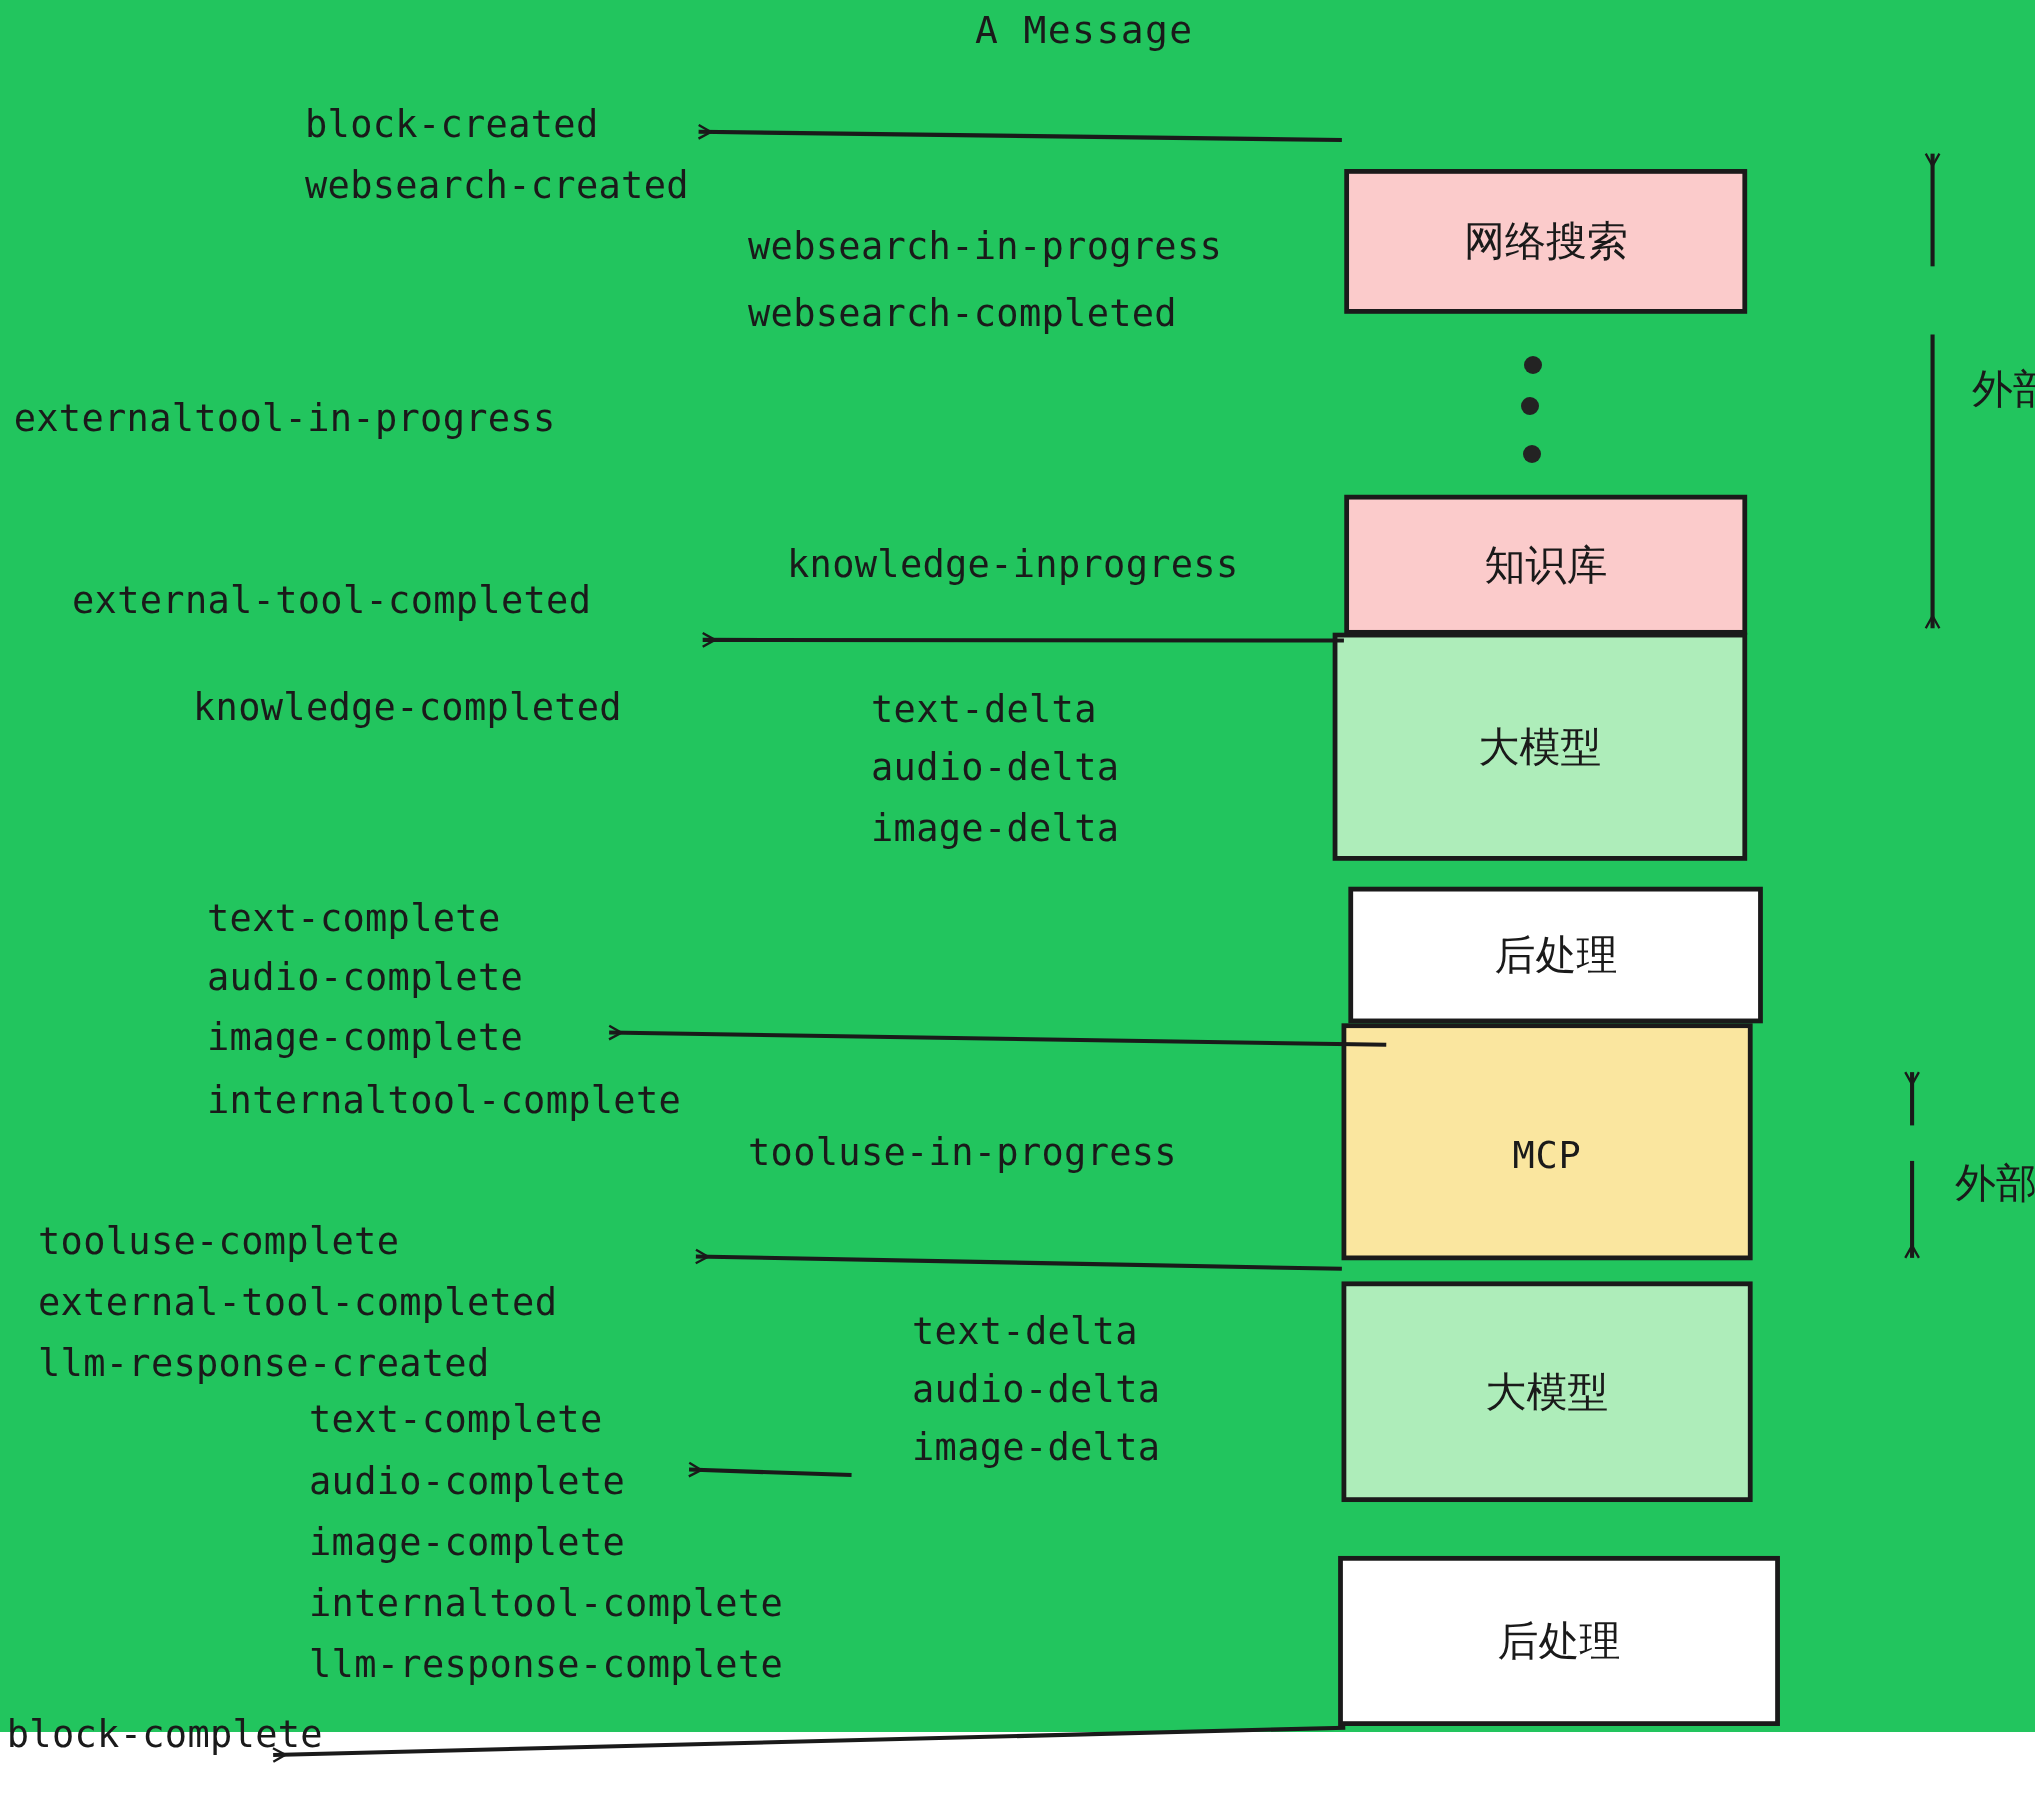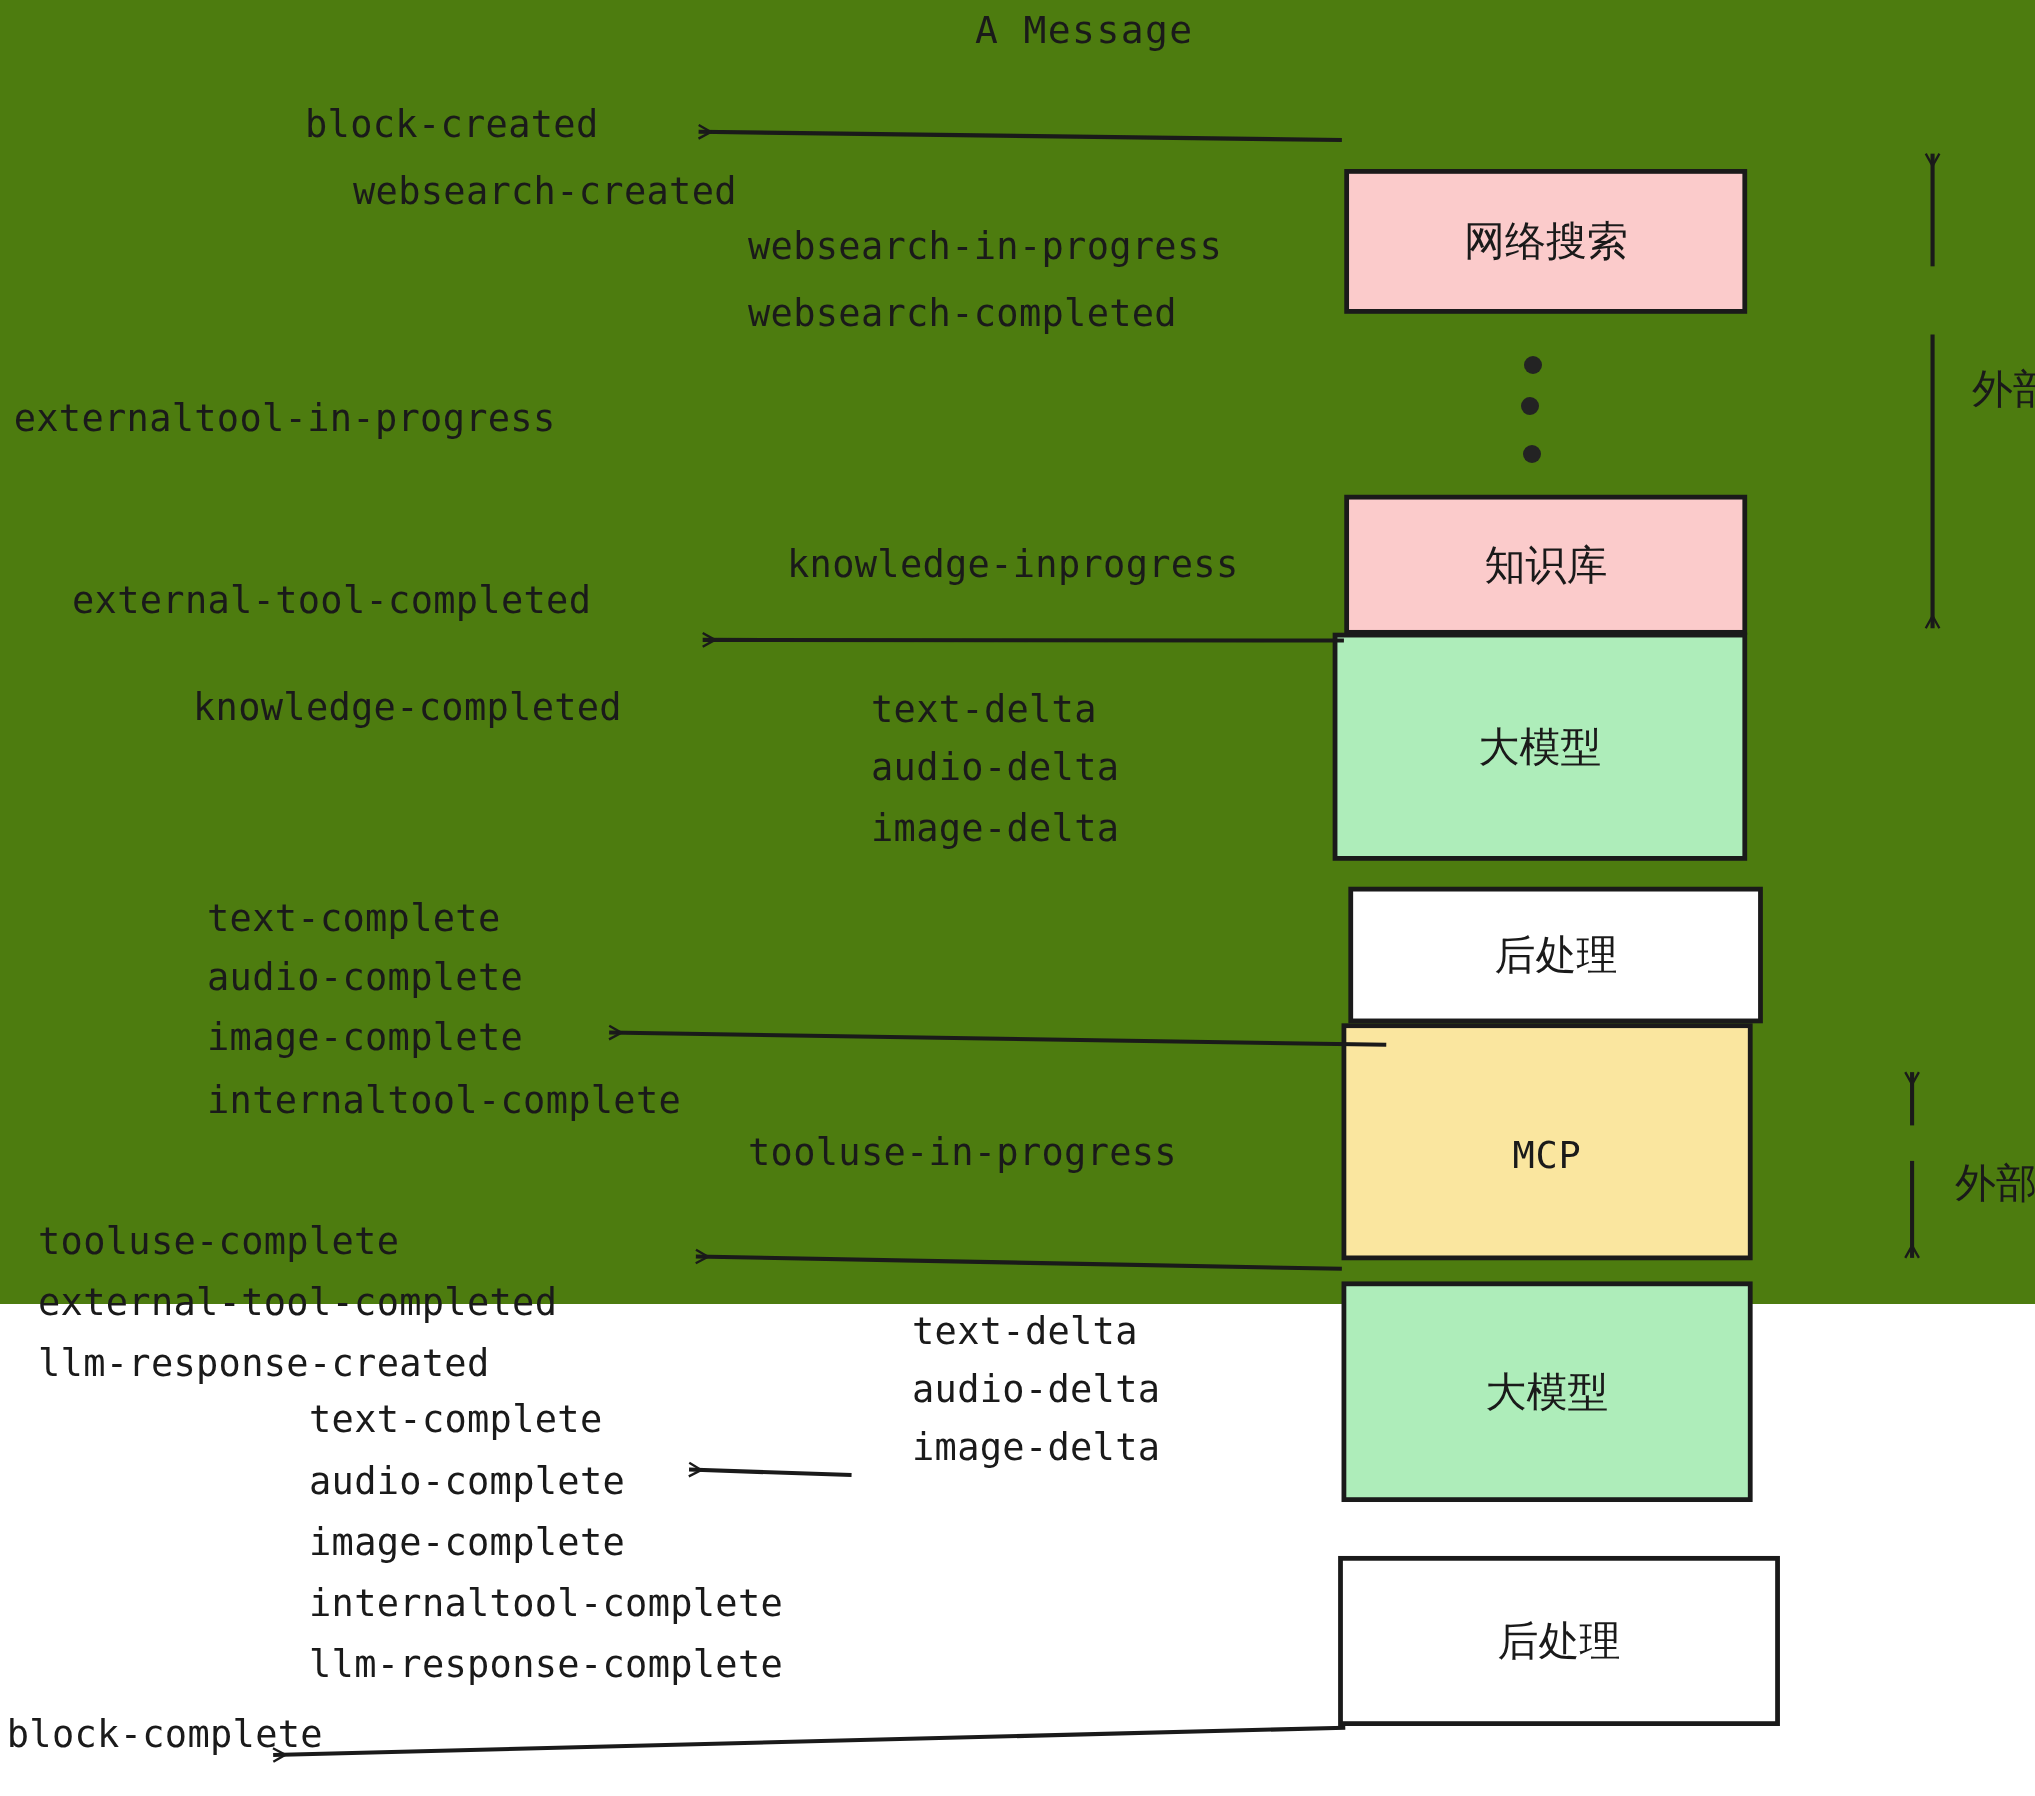--- a/index.html
+++ b/index.html
@@ -9,22 +9,22 @@
   }
   body {
     width: 2035px;
     height: 1796px;
     font-family: "DejaVu Sans Mono", monospace;
     overflow: hidden;
   }
   #stage {
     position: relative;
     width: 2035px;
-    height: 1304px;
-    background: #4d7c0f;
+    height: 1732px;
+    background: #22c55e;
   }
   svg.layer {
     position: absolute;
     top: 0;
     left: 0;
     width: 2035px;
     height: 1796px;
   }
   .evt {
     position: absolute;
@@ -108,21 +108,21 @@
         <line x1="2830" y1="490" x2="2830" y2="920" stroke="#1a1a1a" stroke-width="6" marker-end="url(#ahu)"></line>
         <line x1="2800" y1="1648" x2="2800" y2="1570" stroke="#1a1a1a" stroke-width="6" marker-end="url(#ahu)"></line>
         <line x1="2800" y1="1700" x2="2800" y2="1842" stroke="#1a1a1a" stroke-width="6" marker-end="url(#ahu)"></line>
       </g>
   </svg>
 
   <div class="title" style="left:975px; top:8.2px;">A Message</div>
 
   <div id="events-layer">
       <div class="evt" style="left: 305px; top: 106px;">block-created</div>
-      <div class="evt" style="left: 305px; top: 173px; margin-left: 48px;">websearch-created</div>
+      <div class="evt" style="left: 305px; top: 167px;">websearch-created</div>
       <div class="evt" style="left: 748px; top: 208px; margin-top: 20px;">websearch-in-progress</div>
       <div class="evt" style="left: 748px; top: 295px;">websearch-completed</div>
       <div class="evt" style="left: 13.7px; top: 400px;">externaltool-in-progress</div>
       <div class="evt" style="left: 770px; top: 546px; margin-left: 17px;">knowledge-inprogress</div>
       <div class="evt" style="left: 72px; top: 582px;">external-tool-completed</div>
       <div class="evt" style="left: 193px; top: 641px; margin-top: 48px;">knowledge-completed</div>
       <div class="evt" style="left: 871px; top: 691px;">text-delta</div>
       <div class="evt" style="left: 871px; top: 749px;">audio-delta</div>
       <div class="evt" style="left: 871px; top: 810px;">image-delta</div>
       <div class="evt" style="left: 207px; top: 900px;">text-complete</div>

